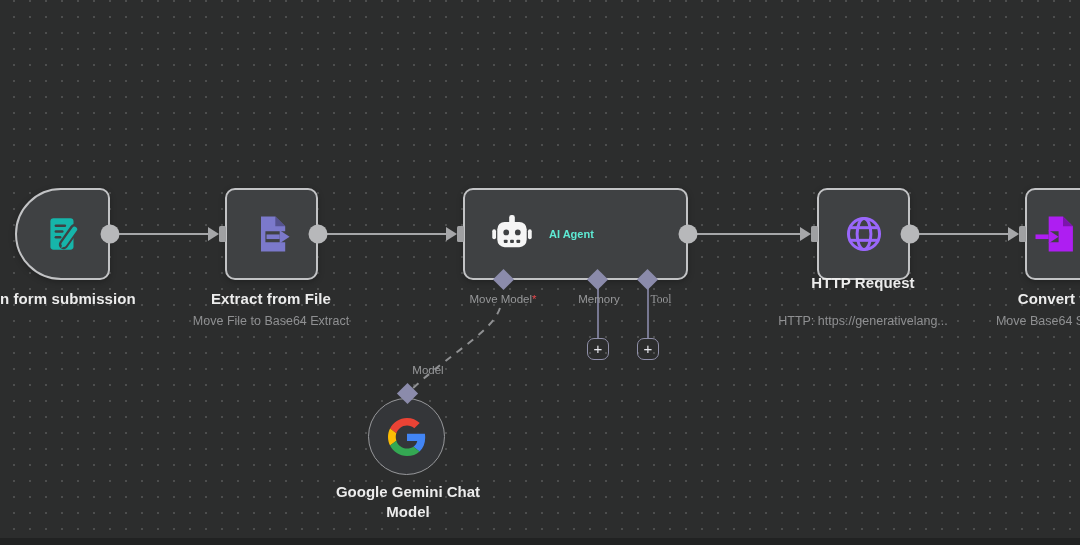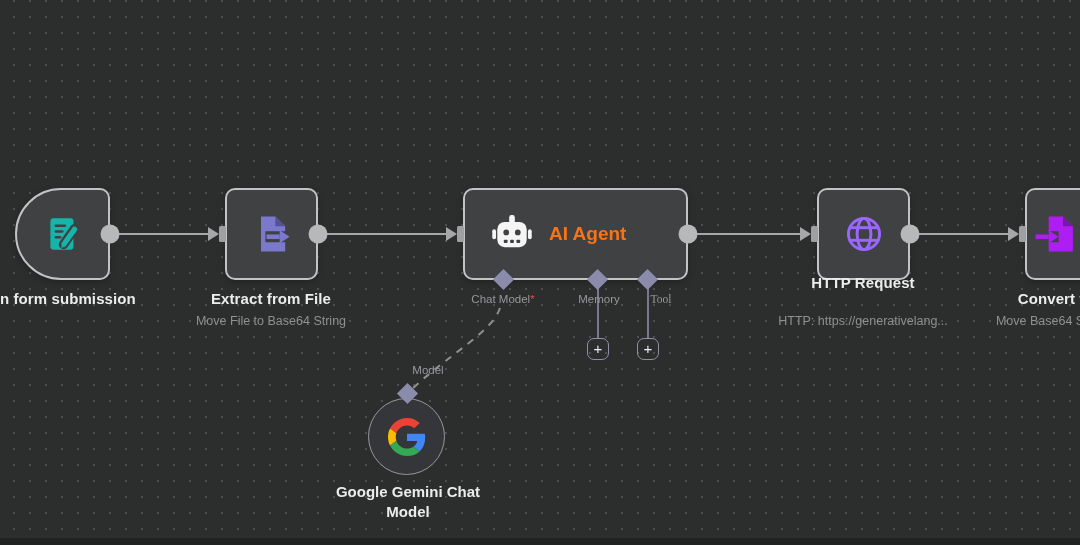--- a/index.html
+++ b/index.html
@@ -25,21 +25,21 @@
   .node-subtitle{
     position:absolute;z-index:2;color:#8f9092;font-size:12.5px;
     white-space:nowrap;transform:translateX(-50%);
   }
   .conn-label{
     position:absolute;z-index:4;color:#97989a;font-size:11.5px;white-space:nowrap;
     transform:translateX(-50%);
   }
   .req{color:#e5484d;}
   .agent-inner{display:flex;align-items:center;gap:16px;width:100%;padding-left:26px;box-sizing:border-box;}
-  .agent-title{color:#f97316;font-size:19px;font-weight:600;}
+  .agent-title{color:#5eead4;font-size:11px;font-weight:600;}
   .plus-btn{
     position:absolute;z-index:4;width:22px;height:22px;border:1.5px solid #8f8fa8;
     border-radius:7px;color:#e8e8ee;font-size:15px;line-height:20px;text-align:center;
     box-sizing:border-box;cursor:pointer;background:transparent;
   }
   .gemini-circle{
     position:absolute;z-index:2;width:77px;height:77px;border-radius:50%;
     background:#343639;border:1.5px solid #97989b;box-sizing:border-box;
     display:flex;align-items:center;justify-content:center;
   }
@@ -101,40 +101,40 @@
 <div class="node" style="left:225px;top:188px;width:93px;height:92px;">
   <svg width="44" height="44" viewBox="0 0 40 40">
     <path d="M10 4 h13 l9 9 v23 h-22 z" fill="#7b79cb"></path>
     <polygon points="23,4 32,13 23,13" fill="#55538f"></polygon>
     <line x1="14" y1="22.5" x2="33" y2="22.5" stroke="#3f4143" stroke-width="10"></line>
     <line x1="15" y1="22.5" x2="27" y2="22.5" stroke="#7b79cb" stroke-width="4.2"></line>
     <polygon points="27,16.5 27,28.5 36,22.5" fill="#7b79cb"></polygon>
   </svg>
 </div>
 <div class="node-title" style="left:271px;top:290px;text-align:right;">Extract from File</div>
-<div class="node-subtitle" style="left:271px;top:314px;">Move File to Base64 String</div>
+<div class="node-subtitle" style="left:271px;top:314px;">Move File to Base64 Extract</div>
 
 <div class="node" style="left:463px;top:188px;width:225px;height:92px;">
   <div class="agent-inner">
     <svg width="42" height="42" viewBox="0 0 40 40">
       <rect x="17.3" y="2" width="5.4" height="8" rx="2.2" fill="#f5f5f5"></rect>
       <rect x="6" y="8.5" width="28" height="24" rx="7" fill="#f5f5f5"></rect>
       <rect x="1.2" y="15.5" width="3.6" height="9.5" rx="1.8" fill="#f5f5f5"></rect>
       <rect x="35.2" y="15.5" width="3.6" height="9.5" rx="1.8" fill="#f5f5f5"></rect>
       <circle cx="14.5" cy="18.5" r="2.7" fill="#3f4143"></circle>
       <circle cx="25.5" cy="18.5" r="2.7" fill="#3f4143"></circle>
       <rect x="12.2" y="25.5" width="3.6" height="3" rx="0.8" fill="#3f4143"></rect>
       <rect x="18.2" y="25.5" width="3.6" height="3" rx="0.8" fill="#3f4143"></rect>
       <rect x="24.2" y="25.5" width="3.6" height="3" rx="0.8" fill="#3f4143"></rect>
     </svg>
     <span class="agent-title">AI Agent</span>
   </div>
 </div>
 <div class="conn-label" style="left:503px;top:293px;">
-  <span>Chat Model</span><span class="req">*</span>
+  <span>Move Model</span><span class="req">*</span>
 </div>
 <div class="conn-label" style="left:599px;top:293px;">Memory</div>
 <div class="conn-label" style="left:661px;top:293px;font-family:Liberation Serif, serif;">Tool</div>
 <div class="plus-btn" style="left:587px;top:338px;">+</div>
 <div class="plus-btn" style="left:637px;top:338px;">+</div>
 
 <div class="node" style="left:817px;top:188px;width:93px;height:92px;">
   <svg width="46" height="46" viewBox="0 0 40 40">
     <circle cx="20" cy="20" r="13.5" fill="none" stroke="#9a67fb" stroke-width="2.6"></circle>
     <ellipse cx="20" cy="20" rx="6" ry="13.5" fill="none" stroke="#9a67fb" stroke-width="2.6"></ellipse>

